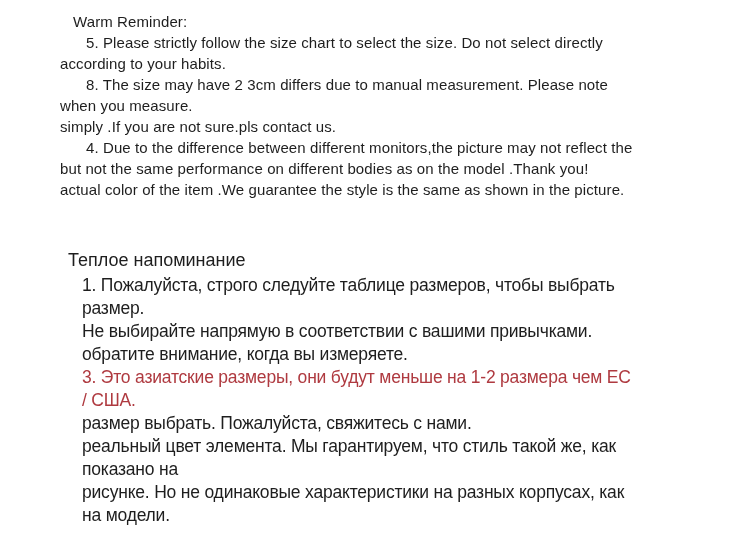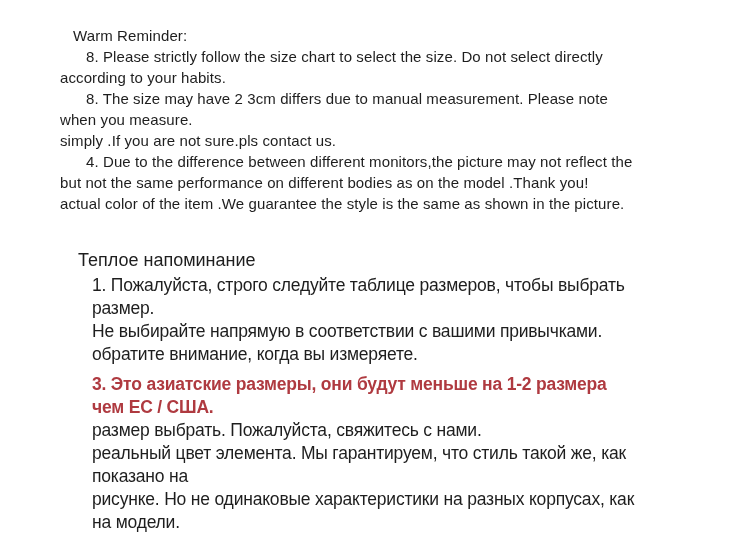--- a/index.html
+++ b/index.html
@@ -11,48 +11,48 @@
   html,body{margin:0;padding:0;background:#fff;}
   .canvas{
     position:relative;
     width:750px;height:556px;
     background:var(--bg);
     overflow:hidden;
     font-family:"Liberation Sans", sans-serif;
   }
   
   .en{
-    position:absolute;top:25px;left:0;width:722px;
+    position:absolute;top:11px;left:0;width:722px;
     font-size:15px;line-height:21px;color:var(--text);
     letter-spacing:0.1px;
   }
   .en .title{margin-left:73px;}
   .en .n{margin-left:86px;}   
   .en .w{margin-left:60px;}  
   .red-en{color:var(--red-en);}
   
   .ru{
-    position:absolute;top:246px;left:10px;width:632px;
+    position:absolute;top:246px;left:0;width:632px;
     font-size:17.5px;line-height:23px;color:var(--text);
     letter-spacing:-0.2px;
   }
   .ru .title{margin-left:68px;font-size:18px;line-height:28px;letter-spacing:0;}
   .ru .line{margin-left:82px;}
   .ru .g10{margin-top:10px;}
-  .ru .g7{margin-top:7px;font-weight:bold;}
+  .ru .g7{}
   .red-ru{color:var(--red-ru);}
 </style>
 </head>
 <body>
 
 <div class="canvas">
 
   <section class="en">
     <div class="title">Warm Reminder:</div>
-    <div class="n">8. Please strictly follow the size chart to select the size. Do not select directly</div>
+    <div class="n">5. Please strictly follow the size chart to select the size. Do not select directly</div>
     <div class="w">according to your habits.</div>
     <div class="n">8. The size may have 2 3cm differs due to manual measurement. Please note</div>
     <div class="w">when you measure.</div>
     <div class="w">simply .If you are not sure.pls contact us.</div>
     <div class="n">4. Due to the difference between different monitors,the picture may not reflect the</div>
     <div class="w">but not the same performance on different bodies as on the model .Thank you!</div>
     <div class="w">actual color of the item .We guarantee the style is the same as shown in the picture.</div>
   </section>
 
   <section class="ru">

